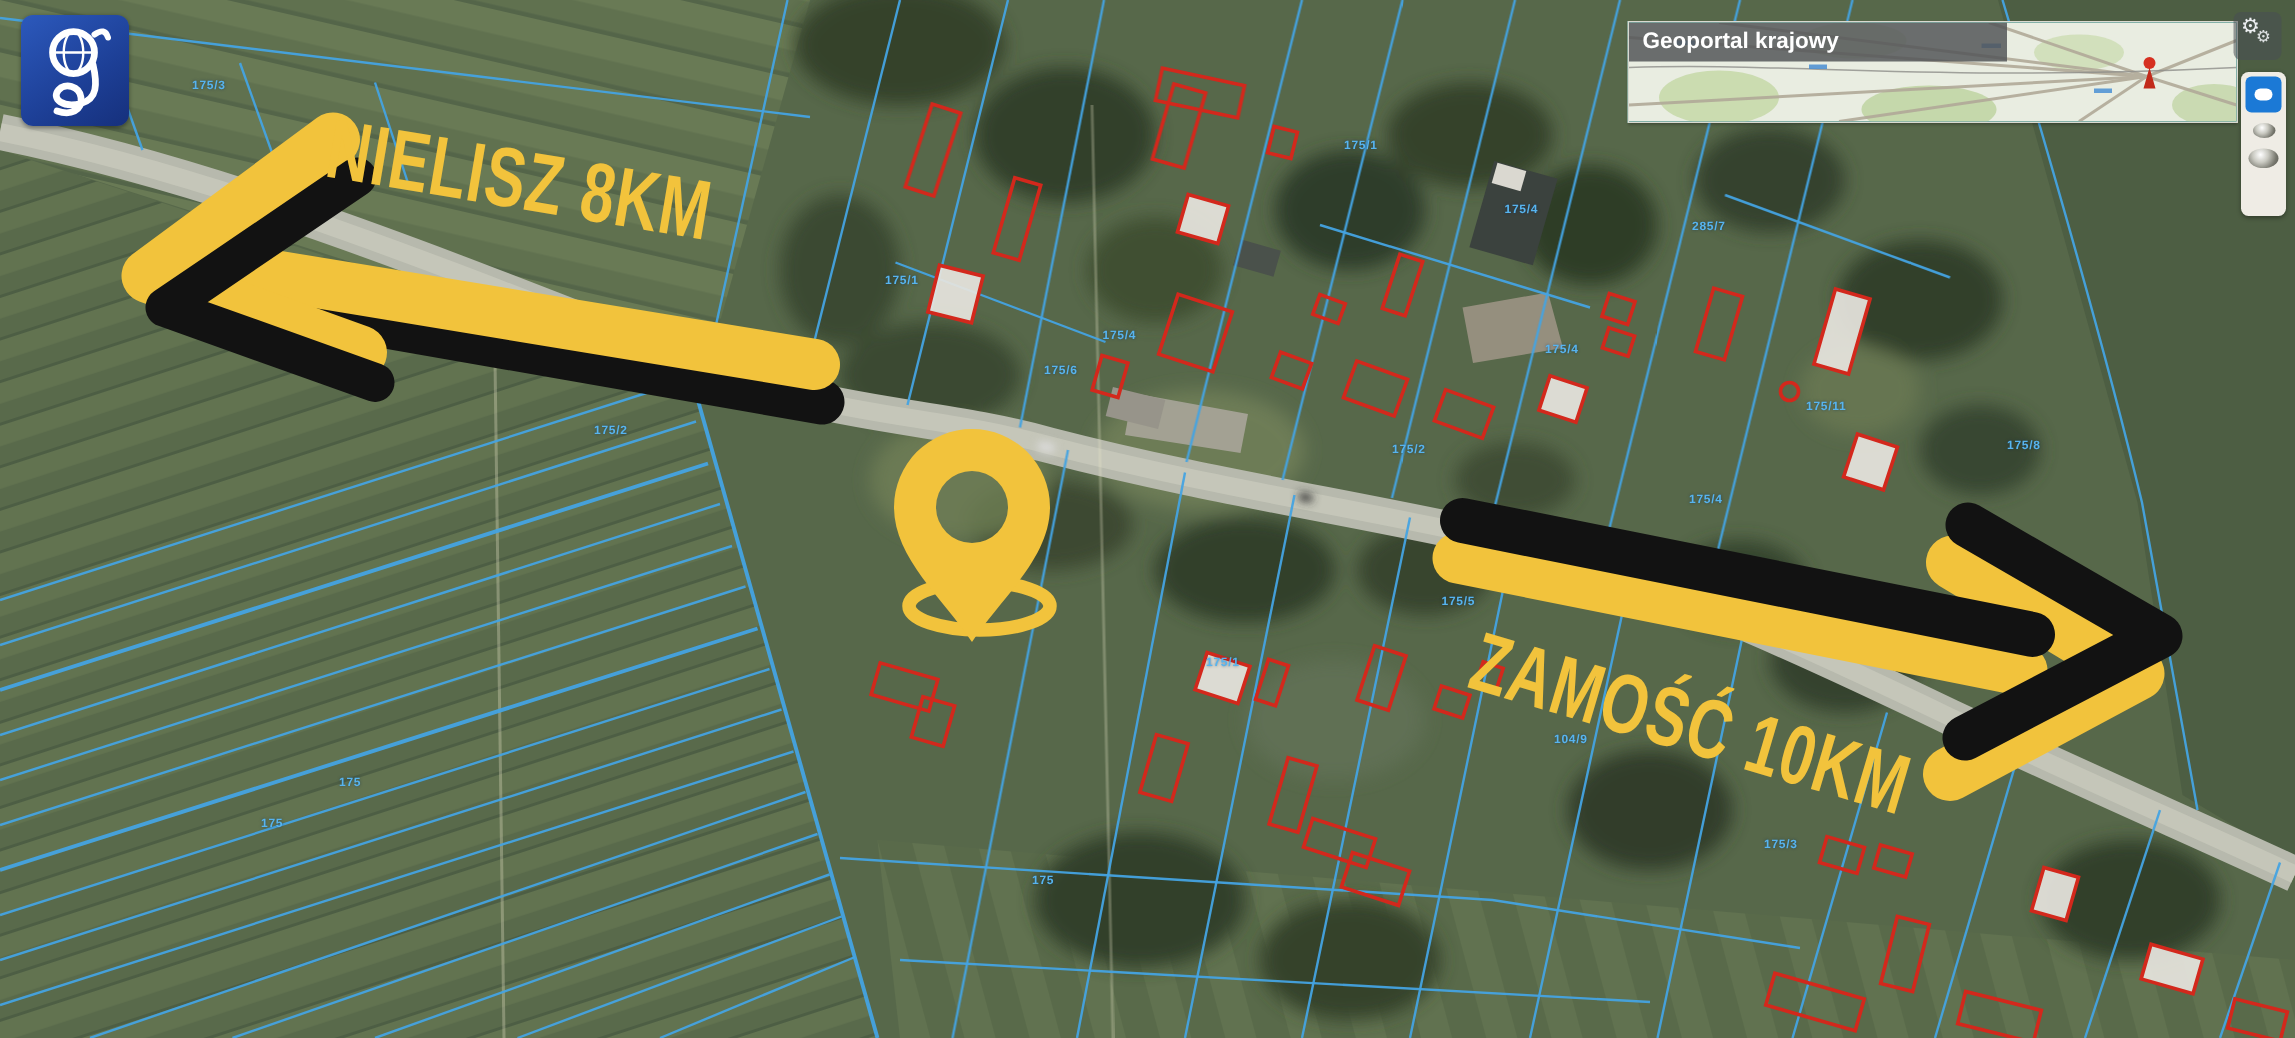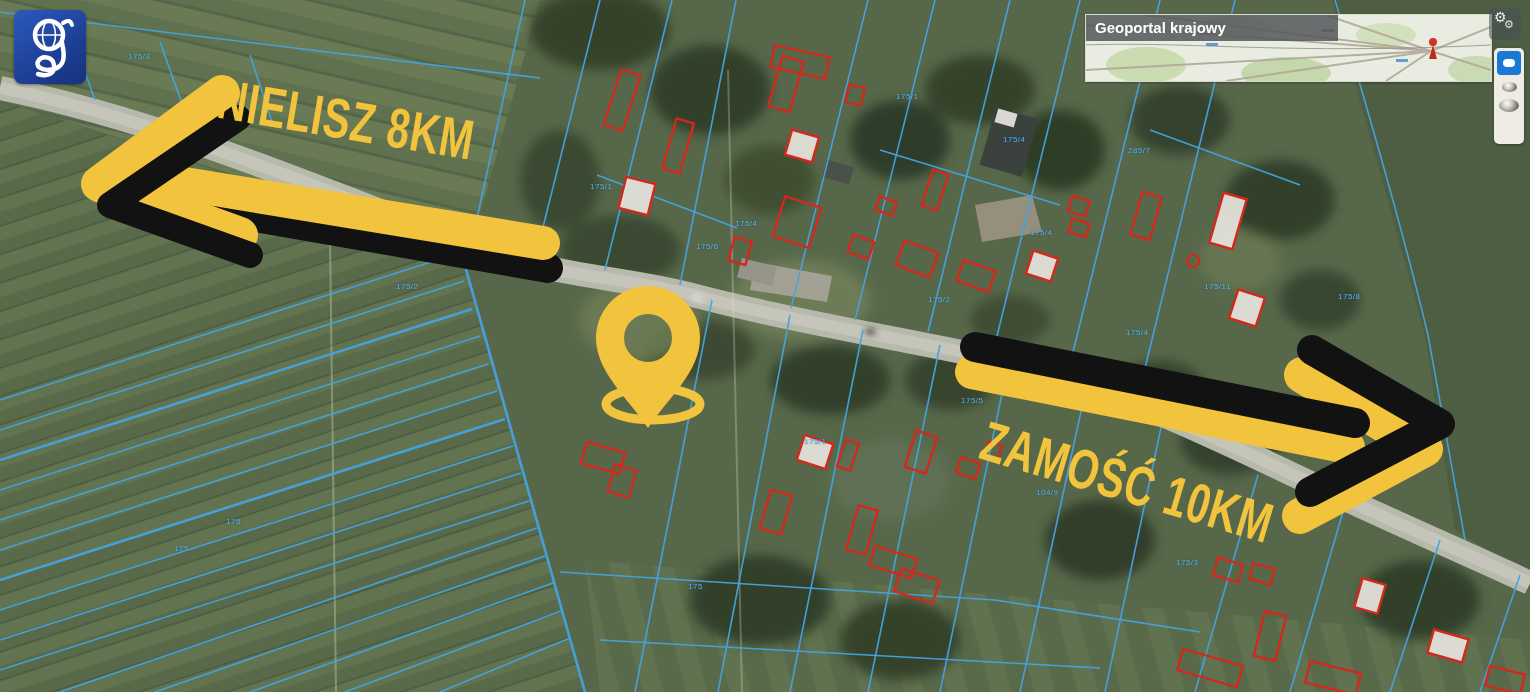--- a/index.html
+++ b/index.html
@@ -11,21 +11,21 @@
          font-family:"Liberation Sans",sans-serif;background:var(--field,#57684a);}
   #stage svg{position:absolute;left:0;top:0;display:block;}
 
   
   .pline{stroke:var(--blue,#44a3e2);stroke-width:1.6;fill:none;opacity:.95;}
   .pline.thick{stroke-width:2.6;}
   .bld{stroke:var(--red,#d3281c);stroke-width:2.4;fill:none;}
   .bld.fill{fill:#e7e5de;fill-opacity:.92;}
 
   
-  .parcel-label{position:absolute;font-size:8px;font-weight:normal;color:#57b4ef;
+  .parcel-label{position:absolute;font-size:8px;font-weight:bold;color:#57b4ef;
     letter-spacing:.5px;text-shadow:0 0 2px rgba(10,40,80,.55);white-space:nowrap;}
 
   
   .dest-label{position:absolute;color:var(--yellow,#f2c33c);font-weight:bold;
     font-size:56px;letter-spacing:1px;white-space:nowrap;transform-origin:left top;}
   .dest-label .squeeze{display:inline-block;transform:scaleX(.72);transform-origin:left center;}
   #label-nielisz{left:224px;top:66px;transform:rotate(9.5deg);}
   #label-zamosc{left:992px;top:408px;transform:rotate(16.5deg);}
 
   
@@ -243,21 +243,21 @@
       <span class="parcel-label" style="left: 128px; top: 52px;">175/3</span>
       <span class="parcel-label" style="left: 396px; top: 282px;">175/2</span>
       <span class="parcel-label" style="left: 590px; top: 182px;">175/1</span>
       <span class="parcel-label" style="left: 735px; top: 219px;">175/4</span>
       <span class="parcel-label" style="left: 696px; top: 242px;">175/6</span>
       <span class="parcel-label" style="left: 896px; top: 92px;">175/1</span>
       <span class="parcel-label" style="left: 1003px; top: 135px;">175/4</span>
       <span class="parcel-label" style="left: 1128px; top: 146px;">285/7</span>
       <span class="parcel-label" style="left: 928px; top: 295px;">175/2</span>
       <span class="parcel-label" style="left: 1030px; top: 228px;">175/4</span>
-      <span class="parcel-label" style="left: 1204px; top: 282px;">175/11</span>
+      <span class="parcel-label" style="left: 1204px; top: 266px;">175/11</span>
       <span class="parcel-label" style="left: 1126px; top: 328px;">175/4</span>
       <span class="parcel-label" style="left: 1338px; top: 292px;">175/8</span>
       <span class="parcel-label" style="left: 961px; top: 396px;">175/5</span>
       <span class="parcel-label" style="left: 1036px; top: 488px;">104/9</span>
       <span class="parcel-label" style="left: 804px; top: 437px;">175/1</span>
       <span class="parcel-label" style="left: 1176px; top: 558px;">175/3</span>
       <span class="parcel-label" style="left: 174px; top: 544px;">175</span>
       <span class="parcel-label" style="left: 226px; top: 517px;">175</span>
       <span class="parcel-label" style="left: 688px; top: 582px;">175</span>
     </div>

